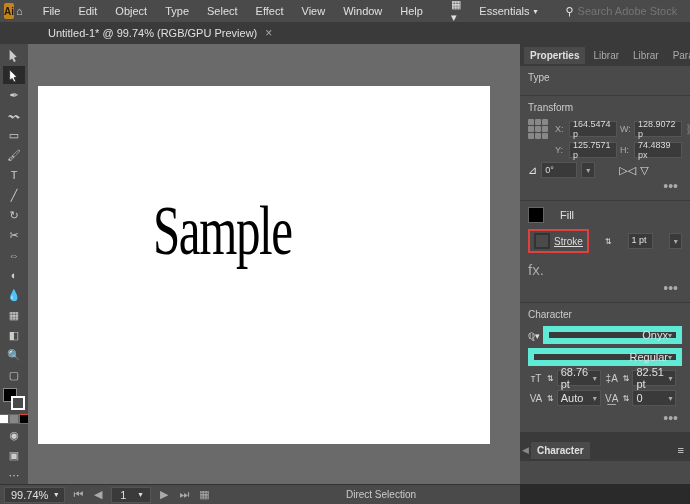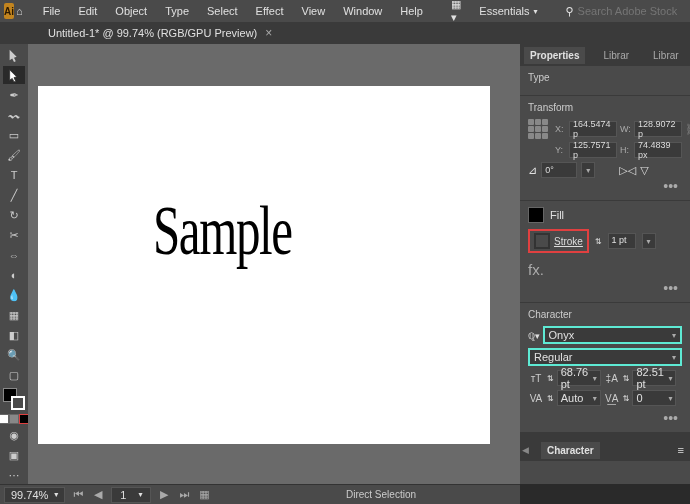--- a/index.html
+++ b/index.html
@@ -17,46 +17,46 @@
 .tab-close{color:#aaa;font-size:12px}
 .main{display:flex;height:440px}
 .toolbar{width:28px;background:#4a4a4a;display:flex;flex-direction:column;align-items:center;padding-top:2px;gap:2px}
 .tool{width:22px;height:18px;display:flex;align-items:center;justify-content:center;color:#ccc;position:relative}
 .tool.active{background:#2a2a2a}
 .tool svg{width:14px;height:14px}
 .canvas-area{flex:1;background:#6a6a6a;position:relative;overflow:hidden}
 .canvas{position:absolute;left:10px;top:42px;width:452px;height:358px;background:#fff}
 .sample-text{position:absolute;left:115px;top:105px;font-family:'Onyx','Times New Roman',serif;font-size:70px;color:#000;font-stretch:condensed;transform:scaleX(0.7);transform-origin:left;letter-spacing:-2px}
 .panels{width:170px;background:#4a4a4a;display:flex;flex-direction:column;overflow:hidden}
-.panel-tabs{display:flex;background:#3a3a3a;height:22px;align-items:center;padding-left:4px;gap:12px}
+.panel-tabs{display:flex;background:#3a3a3a;height:22px;align-items:center;padding-left:4px;gap:2px}
 .ptab{padding:3px 6px;font-size:10px;color:#aaa}
 .ptab.active{background:#4a4a4a;color:#e0e0e0;font-weight:bold}
 .panel-section{padding:6px 8px;border-bottom:1px solid #3a3a3a}
 .section-label{font-size:10px;color:#ccc;margin-bottom:6px}
 .transform-grid{display:grid;grid-template-columns:24px 1fr 1fr 16px;gap:3px;align-items:center}
 .ref-point{width:20px;height:20px;display:grid;grid-template-columns:repeat(3,1fr);grid-template-rows:repeat(3,1fr);gap:1px}
 .ref-point span{background:#888;border-radius:1px}
 .field-group{display:flex;align-items:center;gap:2px}
 .flabel{font-size:9px;color:#aaa;width:12px}
 .field{background:#3a3a3a;border:1px solid #555;padding:1px 3px;font-size:9px;color:#ddd;width:48px;height:16px;display:flex;align-items:center}
 .link-icon{color:#888;font-size:11px}
 .rotate-row{display:flex;align-items:center;gap:4px;margin-top:4px}
 .dropdown-arrow{background:#3a3a3a;border:1px solid #555;width:14px;height:16px;display:flex;align-items:center;justify-content:center;color:#aaa;font-size:8px}
-.appear-row{display:flex;align-items:center;gap:6px;margin-bottom:6px}
+.appear-row{display:flex;align-items:center;gap:16px;margin-bottom:6px}
 .swatch{width:16px;height:16px;border:1px solid #666}
 .swatch.black{background:#000}
 .swatch.stroke{background:#4a4a4a;border:2px solid #333}
 .swatch.trans{background:linear-gradient(45deg,#ccc 25%,#fff 25%,#fff 50%,#ccc 50%,#ccc 75%,#fff 75%);background-size:6px 6px}
 .highlight-box{border:2px solid #e04040;padding:2px 4px;display:flex;align-items:center;gap:4px}
 .appear-label{font-size:10px;color:#ddd;text-decoration:underline}
 .small-field{background:#3a3a3a;border:1px solid #555;padding:1px 3px;font-size:9px;width:28px;height:16px}
 .fx-row{color:#aaa;font-size:15px;padding:2px 0}
 .three-dots{text-align:right;color:#aaa;font-size:14px;padding-right:4px}
 .char-row{display:flex;align-items:center;gap:3px;margin-bottom:4px}
-.char-field{background:#3a3a3a;border:2px solid #5eead4;padding:2px 4px;flex:1;height:18px;display:flex;align-items:center;justify-content:space-between}
+.char-field{background:#3a3a3a;border:6px solid #5eead4;padding:2px 4px;flex:1;height:18px;display:flex;align-items:center;justify-content:flex-end}
 .char-dropdown{font-size:8px;color:#aaa}
 .char-icon{width:16px;height:14px;display:flex;align-items:center;justify-content:center;color:#ccc;font-size:10px}
 .num-field{background:#3a3a3a;border:1px solid #555;padding:1px 3px;font-size:9px;width:44px;height:16px;display:flex;align-items:center;justify-content:space-between}
 .statusbar{position:absolute;bottom:0;left:0;right:170px;height:20px;background:#4a4a4a;display:flex;align-items:center;padding:0 4px;gap:6px;border-top:1px solid #333}
 .zoom-field{background:#3a3a3a;border:1px solid #555;padding:1px 6px;font-size:10px;display:flex;align-items:center;gap:6px}
 .nav-btn{width:14px;height:14px;display:flex;align-items:center;justify-content:center;color:#aaa}
 .status-text{font-size:10px;color:#ccc;margin-left:auto;margin-right:100px}
 .fill-stroke{position:relative;width:22px;height:22px;margin:2px 0}
 .fs-fill{position:absolute;top:0;left:0;width:14px;height:14px;background:#000;border:1px solid #888}
 .fs-stroke{position:absolute;bottom:0;right:0;width:14px;height:14px;background:#4a4a4a;border:2px solid #fff}

